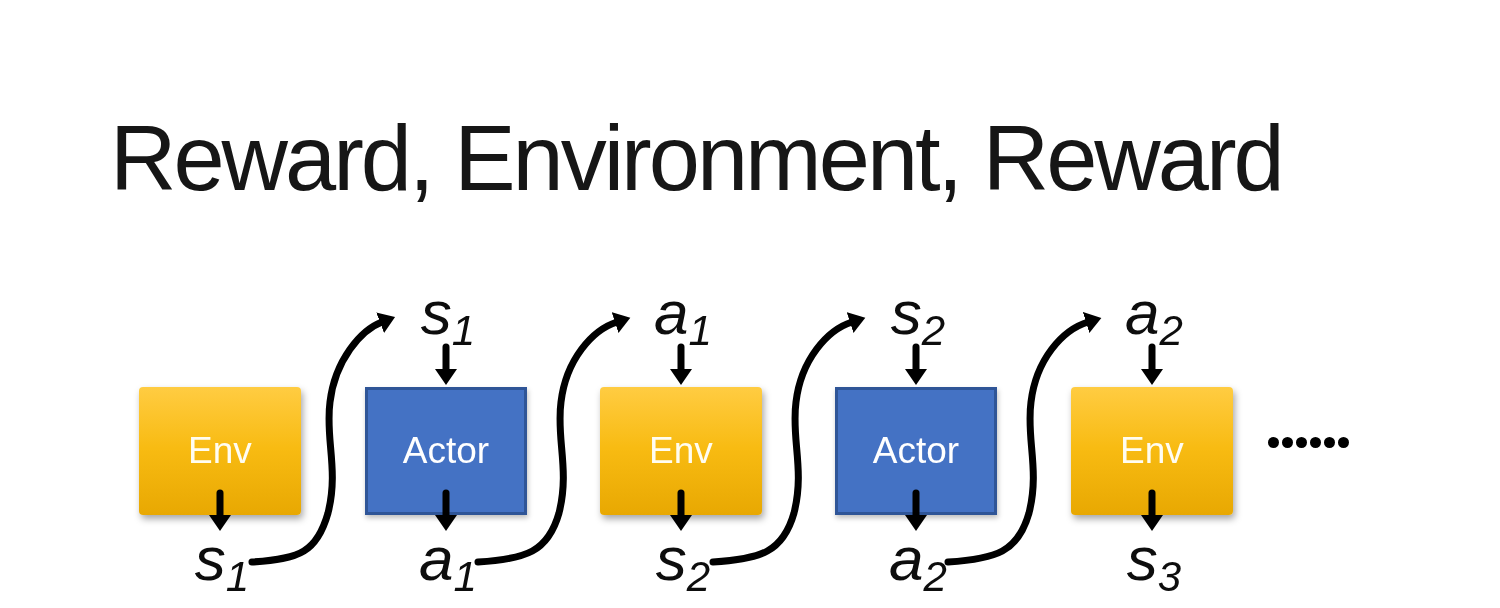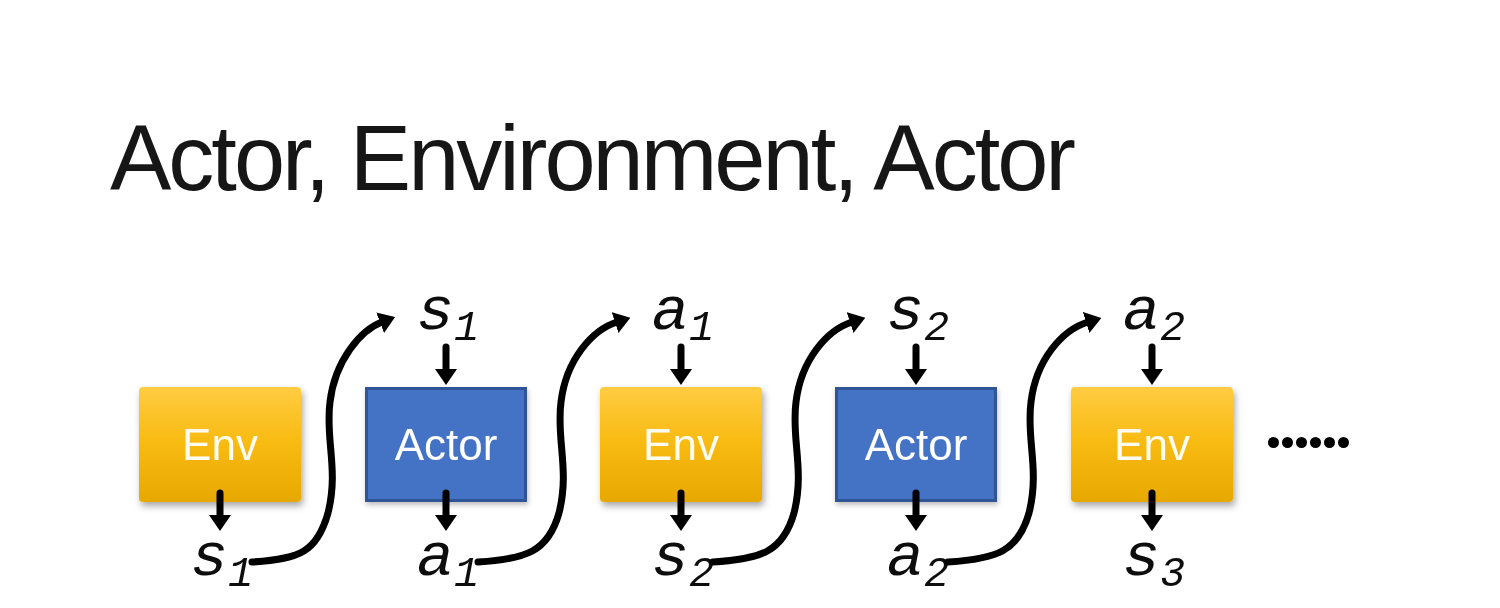--- a/index.html
+++ b/index.html
@@ -21,26 +21,26 @@
     font-weight: 300;
     letter-spacing: -3px;
     line-height: 1;
     color: var(--title, #161616);
     white-space: nowrap;
   }
   .box {
     position: absolute;
     top: 387px;
     width: 162px;
-    height: 115px;
+    height: 128px;
     box-sizing: border-box;
     display: flex;
     align-items: center;
     justify-content: center;
-    font-size: 44px;
+    font-size: 37px;
     color: var(--box-text, #ffffff);
   }
   .box.env {
     background: linear-gradient(180deg, var(--env-top, #FFCC42) 0%, var(--env-mid, #F8BB12) 48%, var(--env-bottom, #E8A802) 100%);
     border-radius: 4px;
     box-shadow: 2px 4px 7px rgba(0,0,0,0.35);
     color: #FFFDF2;
   }
   .box.actor {
     background: var(--actor-fill, #4472C4);
@@ -50,21 +50,21 @@
   }
   .box-1 { left:  139px; }
   .box-2 { left:  365px; }
   .box-3 { left:  600px; }
   .box-4 { left:  835px; }
   .box-5 { left: 1071px; }
 
   .math-label {
     position: absolute;
     transform: translateX(-50%);
-    font-family: Liberation Mono, monospace;
+    font-family: Liberation Sans, sans-serif;
     font-style: italic;
     font-size: 62px;
     line-height: 62px;
     color: #0d0d0d;
     white-space: nowrap;
   }
   .math-label .sub {
     font-size: 42px;
     font-style: italic;
     vertical-align: -0.26em;
@@ -105,21 +105,21 @@
     height: 11px;
     border-radius: 50%;
     background: var(--arrow, #000000);
   }
 </style>
 </head>
 <body>
 
 <div class="stage">
 
-  <h1 class="title">Actor, Environment, Actor</h1>
+  <h1 class="title">Reward, Environment, Reward</h1>
 
   <div class="box env box-1">
       <span>Env</span>
     </div>
   <div class="box actor box-2">
       <span>Actor</span>
     </div>
   <div class="box env box-3">
       <span>Env</span>
     </div>

